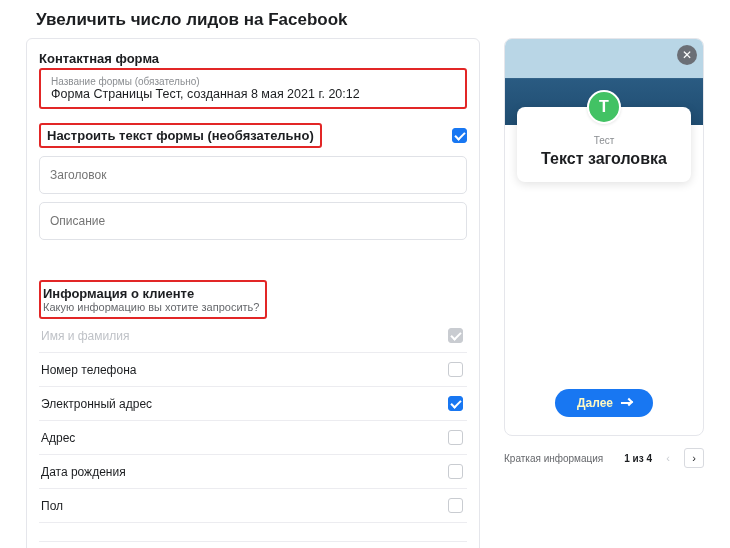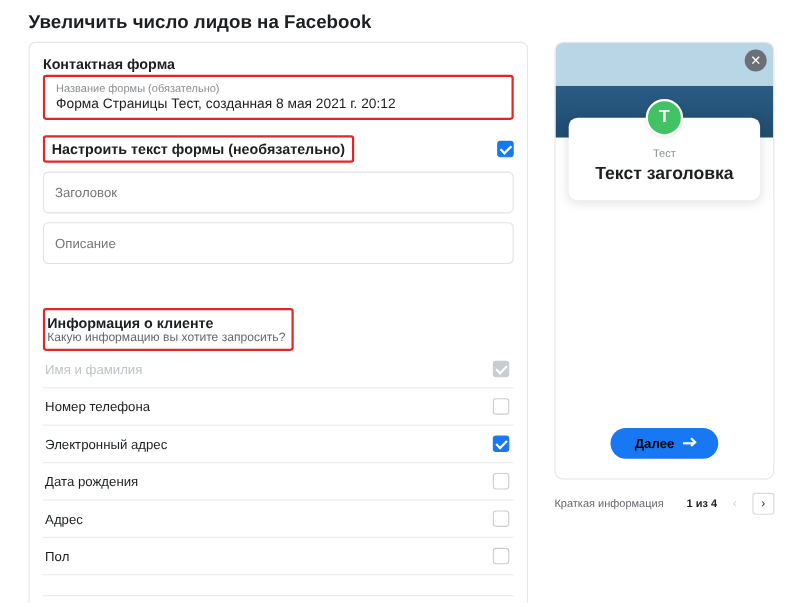--- a/index.html
+++ b/index.html
@@ -8,21 +8,21 @@
     background: #fff;
     color: #1c1e21;
     font-size: 13px;
     width: 730px;
     height: 548px;
     overflow: hidden;
   }
   .page-title {
     font-size: 17px;
     font-weight: 700;
-    padding: 10px 26px 8px 26px;
+    padding: 10px 26px 8px 36px;
   }
   .layout {
     display: flex;
     padding: 0 26px;
     gap: 24px;
   }
   .left {
     flex: 1;
     border: 1px solid #e5e6eb;
     border-radius: 6px;
@@ -163,21 +163,21 @@
     border: 2px solid #fff;
     box-shadow: 0 1px 3px rgba(0,0,0,.1);
   }
   .card .bname { font-size: 10px; color: #8a8d91; margin-bottom: 4px; }
   .card .headline { font-size: 16px; font-weight: 600; }
   .next-btn {
     position: absolute;
     bottom: 18px; left: 50%;
     transform: translateX(-50%);
     background: #1877f2;
-    color: #000000;
+    color: #fef9c3;
     border: none;
     border-radius: 18px;
     padding: 7px 22px;
     font-size: 12px;
     font-weight: 600;
     display: flex;
     align-items: center;
     gap: 8px;
   }
   .pager-row {
@@ -243,25 +243,25 @@
         </div>
         <div class="field-row">
           <span>Номер телефона</span>
           <span class="cb"></span>
         </div>
         <div class="field-row">
           <span>Электронный адрес</span>
           <span class="cb checked"></span>
         </div>
         <div class="field-row">
+          <span>Адрес</span>
+          <span class="cb"></span>
+        </div>
+        <div class="field-row">
           <span>Дата рождения</span>
-          <span class="cb"></span>
-        </div>
-        <div class="field-row">
-          <span>Адрес</span>
           <span class="cb"></span>
         </div>
         <div class="field-row">
           <span>Пол</span>
           <span class="cb"></span>
         </div>
         <div class="field-row"></div>
       </div>
 
     

